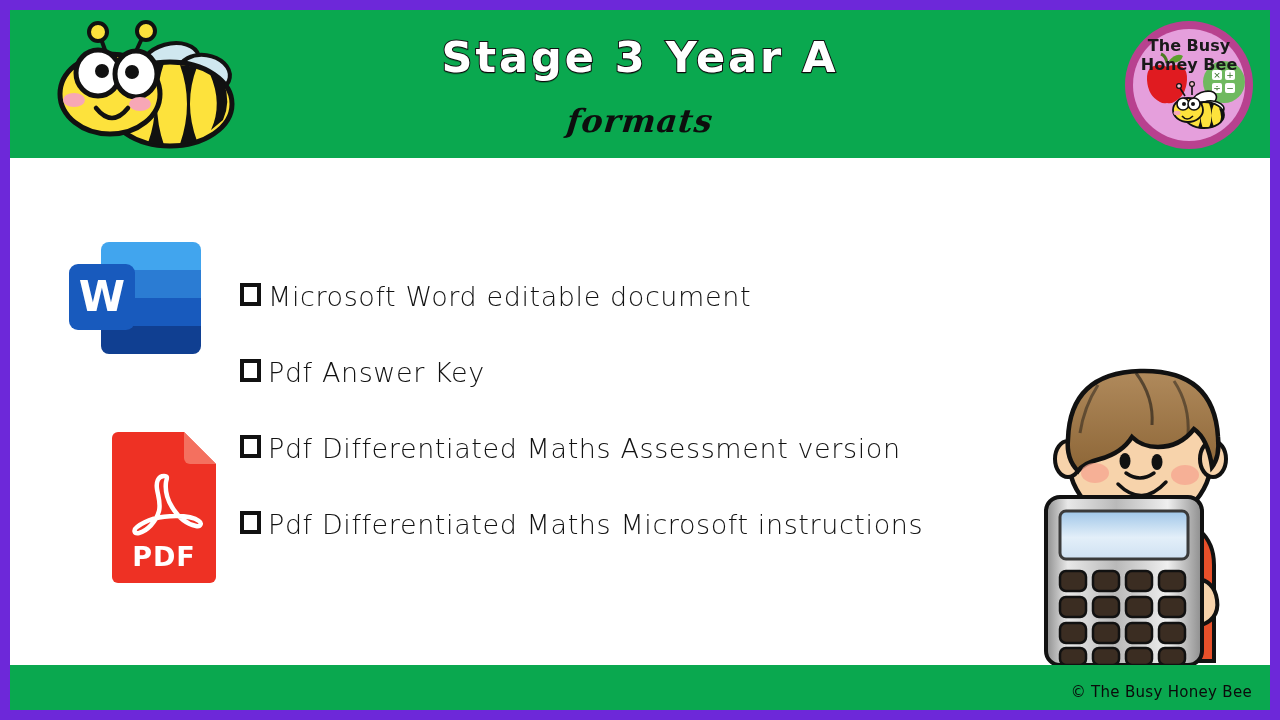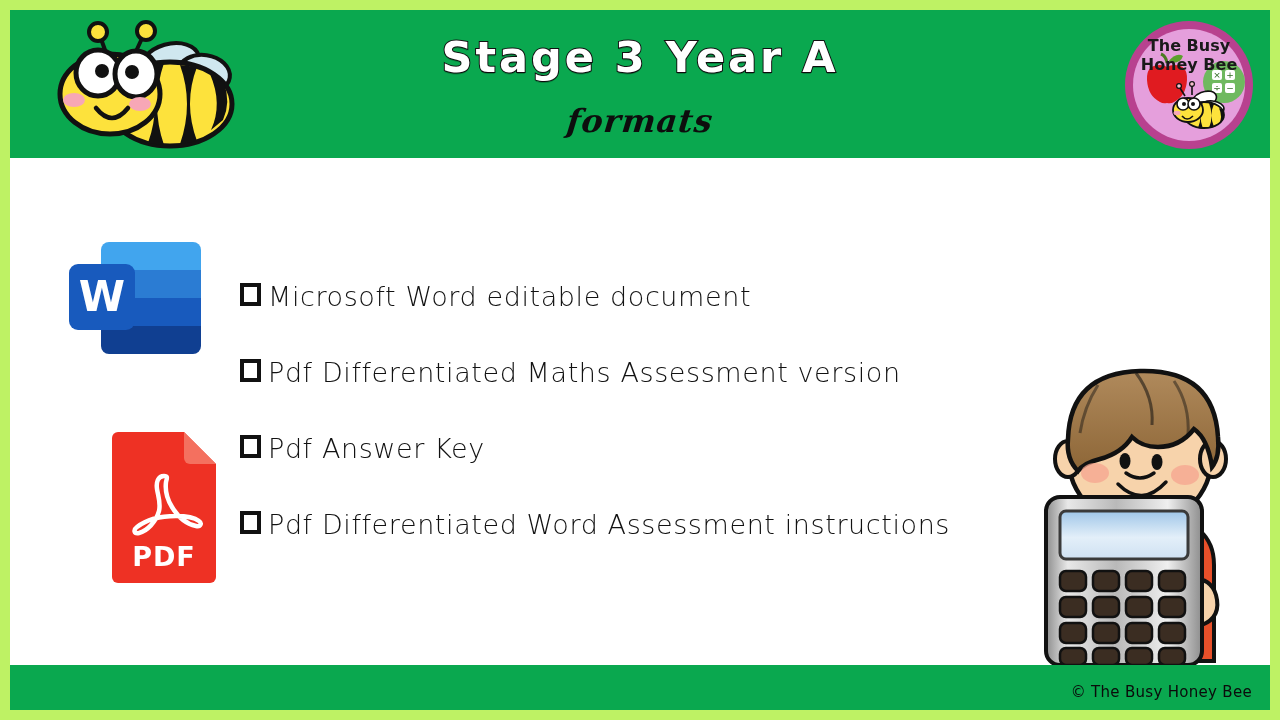--- a/index.html
+++ b/index.html
@@ -10,21 +10,21 @@
     background: #000000;
     font-family: "Liberation Sans", sans-serif;
     overflow: hidden;
   }
 
   #slide {
     position: absolute;
     left: 0; top: 0;
     width: 1280px;
     height: 720px;
-    background: #bef264;
+    background: #6d28d9;
   }
 
   
   .canvas {
     position: absolute;
     left: 10px;
     top: 10px;
     width: 1260px;
     height: 700px;
     background: #ffffff;
@@ -314,37 +314,37 @@
             <span class="box"></span>
         </span>
         <span class="check-label">Microsoft Word editable document</span>
       </div>
 
       <div class="check-row">
         <span class="checkbox">
           <span class="shadow"></span>
             <span class="box"></span>
         </span>
-        <span class="check-label">Pdf Differentiated Maths Assessment version</span>
+        <span class="check-label">Pdf Answer Key</span>
       </div>
 
       <div class="check-row">
         <span class="checkbox">
           <span class="shadow"></span>
             <span class="box"></span>
         </span>
-        <span class="check-label">Pdf Answer Key</span>
+        <span class="check-label">Pdf Differentiated Maths Assessment version</span>
       </div>
 
       <div class="check-row">
         <span class="checkbox">
           <span class="shadow"></span>
             <span class="box"></span>
         </span>
-        <span class="check-label">Pdf Differentiated Word Assessment instructions</span>
+        <span class="check-label">Pdf Differentiated Maths Microsoft instructions</span>
       </div>
 
     </div>
 
     <div class="boy-calc">
       <svg viewBox="0 0 250 310" width="250" height="310">
         <defs>
           <linearGradient id="calcBody" x1="0" y1="0" x2="1" y2="0">
             <stop offset="0%" stop-color="#8d8d8d"></stop>
             <stop offset="14%" stop-color="#e8e8e8"></stop>

